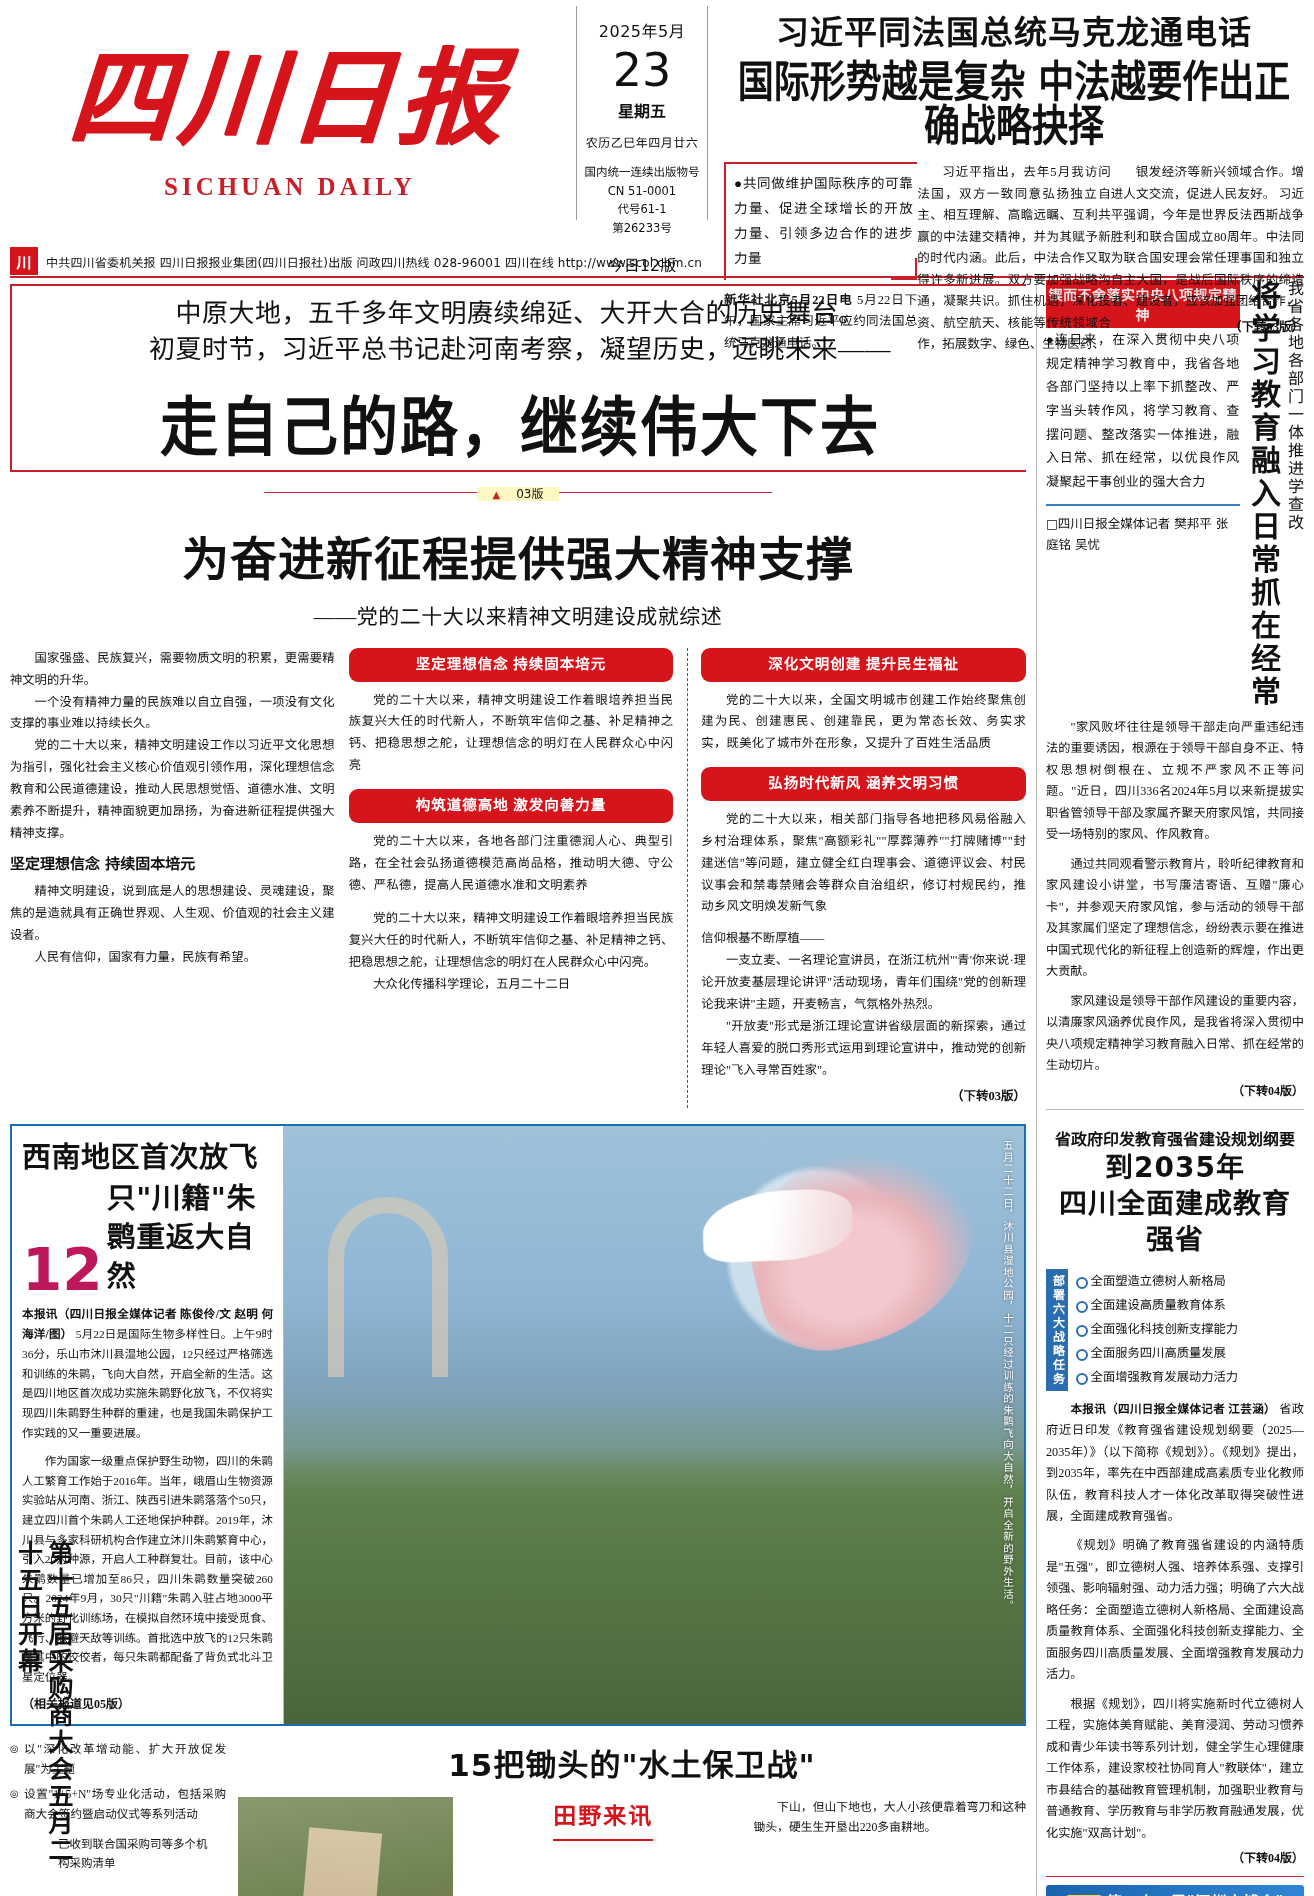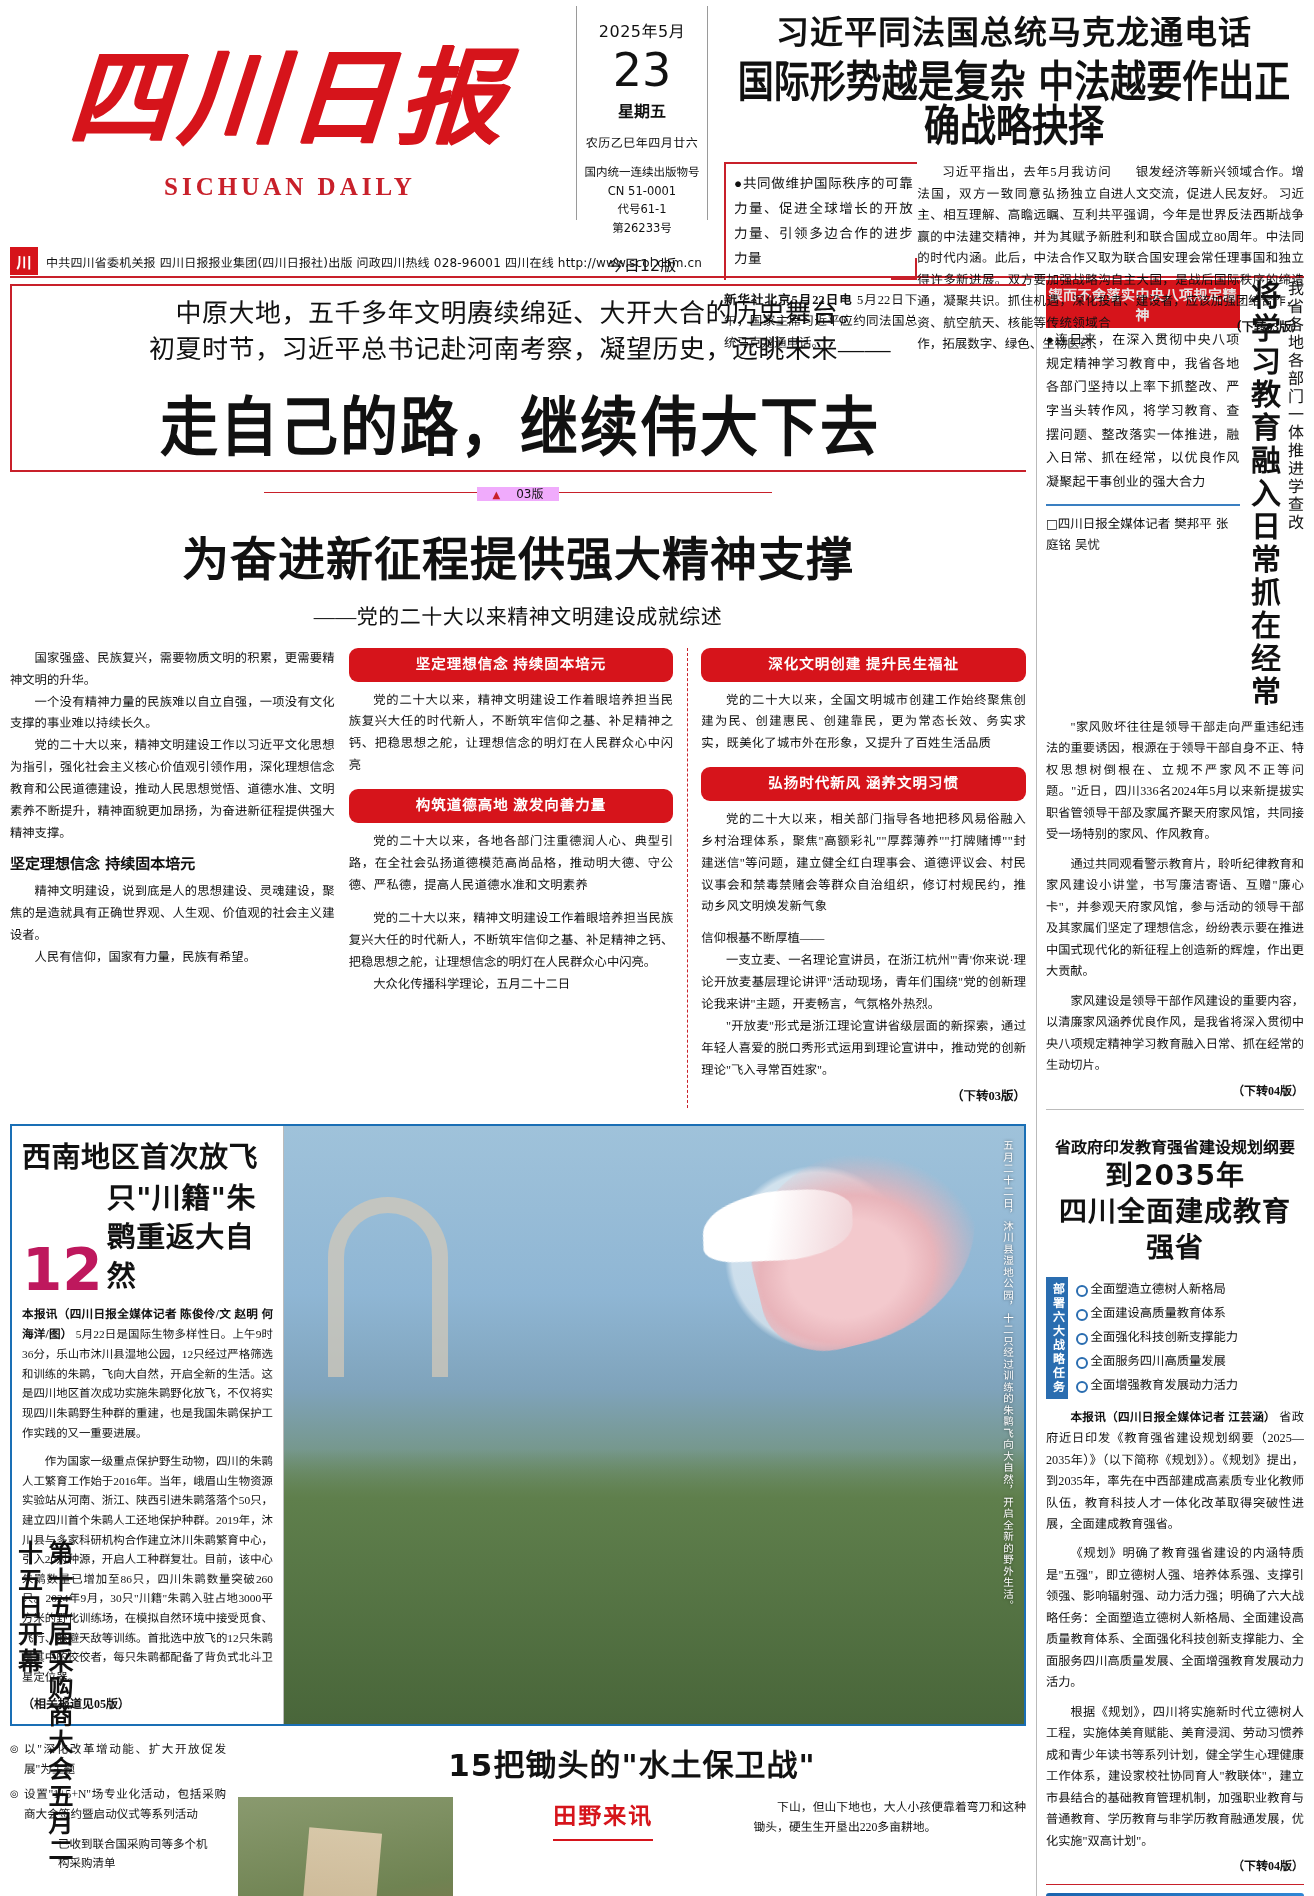--- a/index.html
+++ b/index.html
@@ -102,21 +102,21 @@
     font-family: "Liberation Serif", serif; font-size: 26px; line-height: 1.38;
     text-align: center; letter-spacing: 0.5px;
   }
   .banner-title {
     font-family: "DejaVu Sans", "Liberation Sans", sans-serif;
     font-weight: 700; font-size: 58px; text-align: center; letter-spacing: 2px;
     margin-top: 12px; transform: scaleY(1.12); transform-origin: center;
   }
   .jump-center { text-align: center; font-size: 12px; margin-top: 12px;
                  font-family:"DejaVu Sans",sans-serif; position: relative;}
-  .jump-center span { background: #f0abfc; padding: 0 8px; position: relative; z-index: 2;}
+  .jump-center span { background: #fef9c3; padding: 0 8px; position: relative; z-index: 2;}
   .jump-center::before {
     content:""; position:absolute; left: 25%; right:25%; top: 50%; height:1px; background:#c8202a; z-index:1;
   }
   .tri { color: #c8202a; font-size: 10px; }
 
   
   .feature-h {
     font-family: "DejaVu Sans", "Liberation Sans", sans-serif;
     font-weight: 700; font-size: 47px; text-align: center; letter-spacing: 1px;
     margin-top: 20px;
@@ -242,21 +242,21 @@
   }
   .side-lead {
     font-family: "Liberation Serif", serif; font-size: 13px; line-height: 1.82;
     text-align: justify; padding: 0 0 6px; letter-spacing: 0.3px;
   }
   .side-rule { border-bottom: 2px solid #3a7fc1; margin: 4px 0 7px; }
   .side-by { font-size: 12.5px; line-height: 1.7; font-family:"DejaVu Sans",sans-serif;}
   .side-body { font-size: 12.2px; line-height: 1.76; text-align: justify; margin-top: 8px;}
   .side-h2 {
     font-family:"DejaVu Sans","Liberation Sans",sans-serif; font-weight: 700;
-    text-align: center; font-size: 16px; margin-top: 24px;
+    text-align: center; font-size: 16px; margin-top: 16px;
   }
   .side-h1 {
     font-family:"DejaVu Sans","Liberation Sans",sans-serif; font-weight: 700;
     text-align: center; font-size: 28px; line-height: 1.3; letter-spacing: 1px;
   }
   .task-box { display: flex; gap: 8px; align-items: center; margin: 10px 0 6px; }
   .task-label {
     writing-mode: vertical-rl; background:#2a6db0; color:#fff; font-size: 12px;
     padding: 5px 3px; letter-spacing: 2px; line-height: 1.3; font-weight: 700;
     font-family:"DejaVu Sans",sans-serif;

